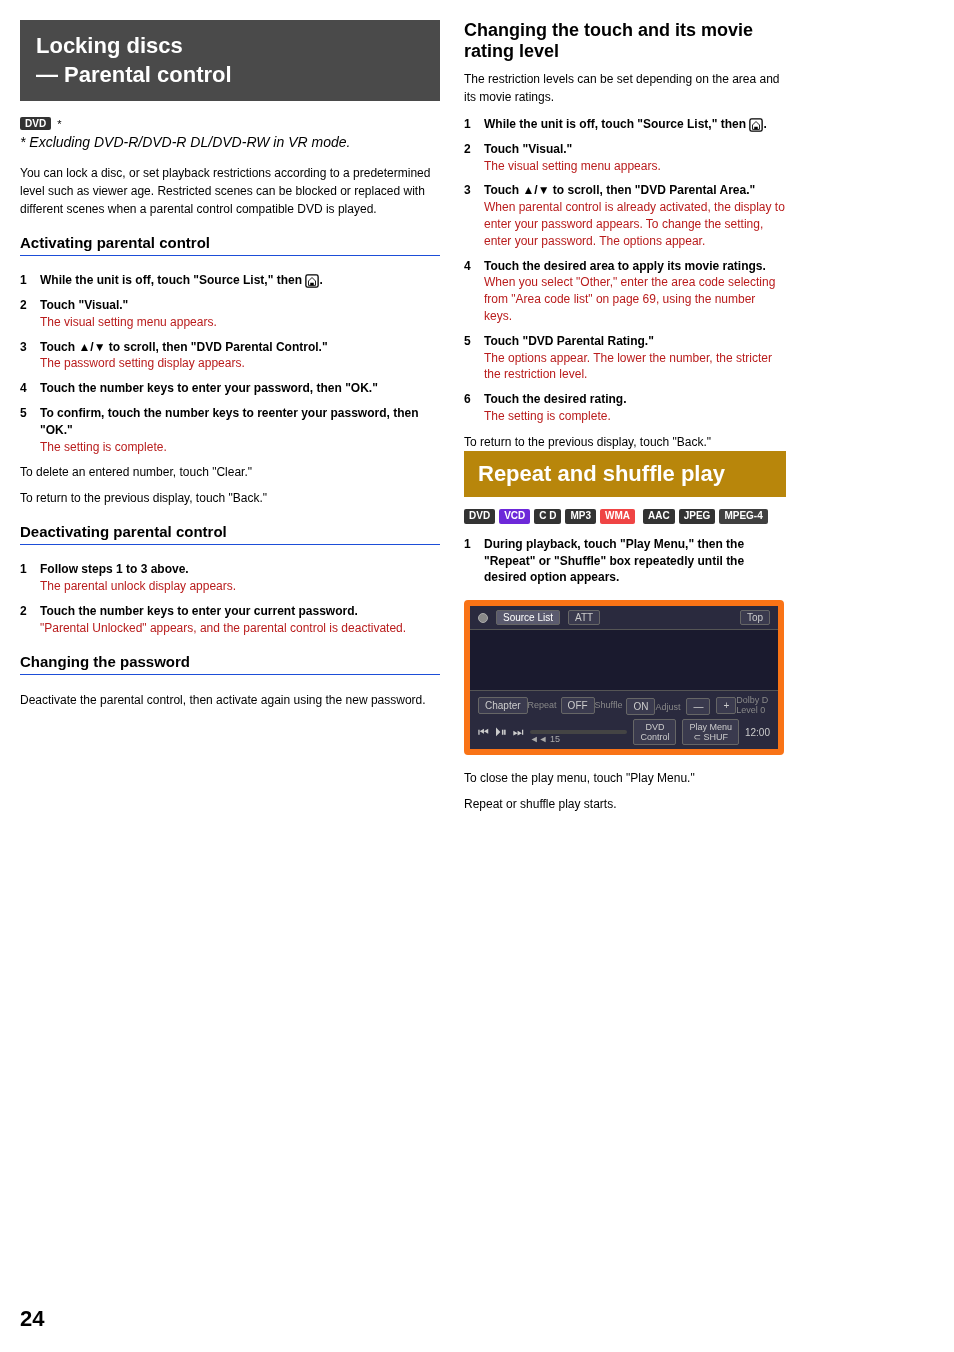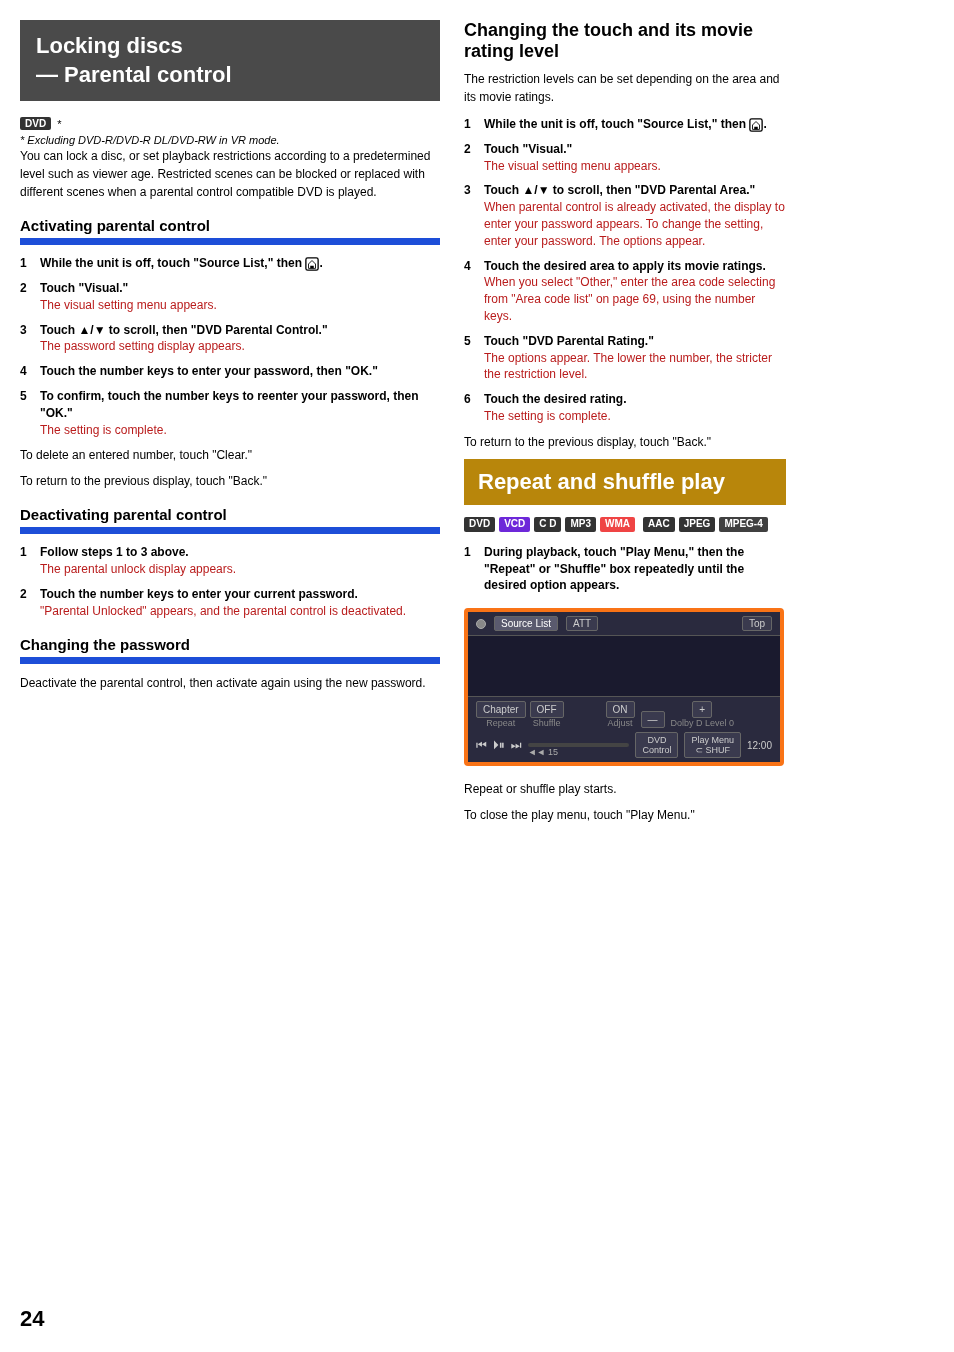--- a/index.html
+++ b/index.html
@@ -57,35 +57,35 @@
     .badge.vcd { background: #6d28d9; }
     .badge.cd { background: #333; }
     .badge.mp3 { background: #333; }
     .badge.wma { background: #ef4444; }
     .badge.aac { background: #333; }
     .badge.jpeg { background: #333; }
     .badge.mpeg4 { background: #404040; }
     .asterisk { font-size: 11px; }
     .italic-note {
       font-style: italic;
-      font-size: 11px;
-      margin-bottom: 1px;
+      font-size: 14px;
+      margin-bottom: 14px;
     }
     .intro-text {
       font-size: 12px;
       line-height: 1.5;
       margin-bottom: 16px;
     }
     
     .section-title {
       font-size: 15px;
       font-weight: bold;
-      border-bottom: 7px solid #1d4ed8;
+      border-bottom: 1px solid #1d4ed8;
       padding-bottom: 4px;
-      margin-bottom: 10px;
+      margin-bottom: 16px;
       margin-top: 16px;
     }
     
     .num-list {
       list-style: none;
       padding: 0;
     }
     .num-list li {
       display: flex;
       gap: 6px;
@@ -119,37 +119,36 @@
       font-size: 12px;
       line-height: 1.5;
       margin-bottom: 10px;
     }
     
     .repeat-header {
       background: #b8860b;
       color: #fff;
       padding: 10px 14px;
       margin-bottom: 12px;
-      margin-top: 8px;
     }
     .repeat-header h2 {
       font-size: 22px;
       font-weight: bold;
       color: #fff;
       margin: 0;
     }
     .badge-group {
       display: flex;
       flex-wrap: wrap;
       gap: 4px;
       margin-bottom: 12px;
     }
     
     .screen-mockup {
-      border: 4px solid #f97316;
+      border: 6px solid #f97316;
       border-radius: 4px;
       overflow: hidden;
       margin: 14px 0;
       background: #1a1a2e;
       width: 320px;
     }
     .screen-top-bar {
       background: #2a2a3e;
       display: flex;
       align-items: center;
@@ -203,21 +202,21 @@
       font-size: 10px;
       text-align: center;
     }
     .ctrl-label {
       color: #888;
       font-size: 9px;
       text-align: left;
     }
     .ctrl-group {
       display: flex;
-      flex-direction: column;
+      flex-direction: row;
       align-items: center;
     }
     .controls-row2 {
       display: flex;
       align-items: center;
       gap: 6px;
     }
     .transport-btn {
       color: #ccc;
       font-size: 12px;
@@ -468,19 +467,19 @@
           </div>
           <div class="ctrl-btn" style="white-space:pre-line;font-size:9px;">DVD
 Control</div>
           <div class="ctrl-btn" style="white-space:pre-line;font-size:9px;">Play Menu
 ⊂ SHUF</div>
           <span class="time-display">12:00</span>
         </div>
       </div>
     </div>
 
+    <p class="footer-note">To close the play menu, touch "Play Menu."</p>
     <p class="footer-note">Repeat or shuffle play starts.</p>
-    <p class="footer-note">To close the play menu, touch "Play Menu."</p>
   </div>
 </div>
 
 <div class="page-number">24</div>
 </div>
 
 </body></html>

